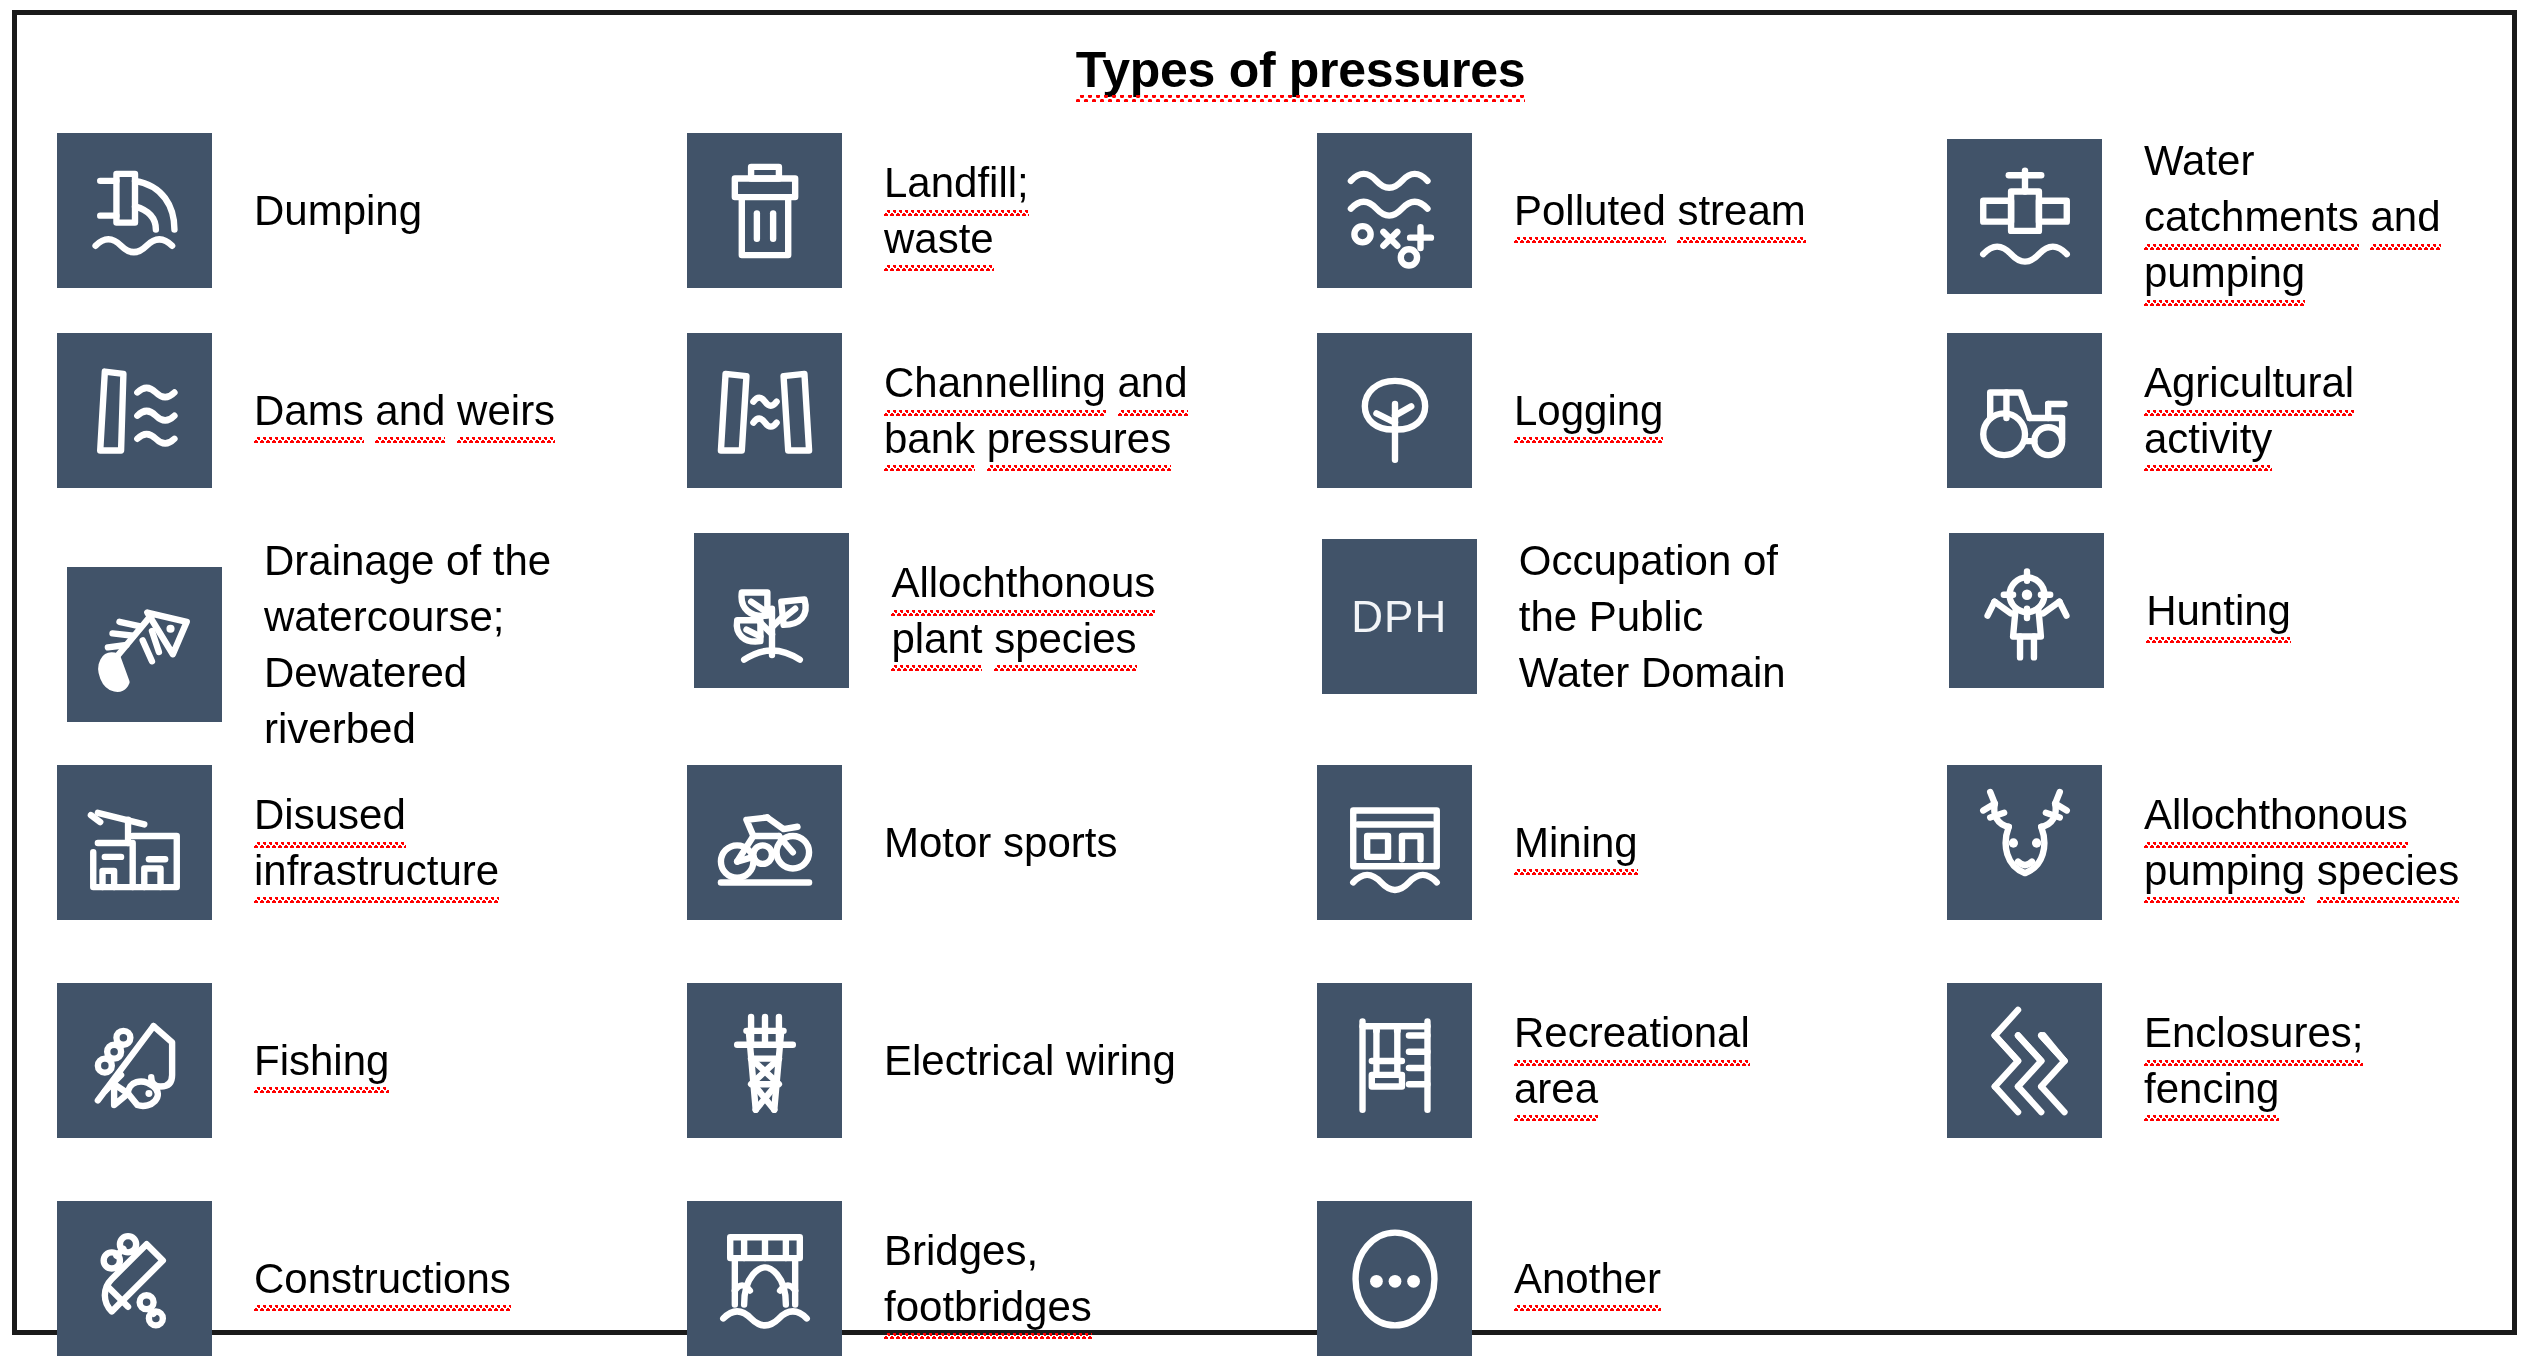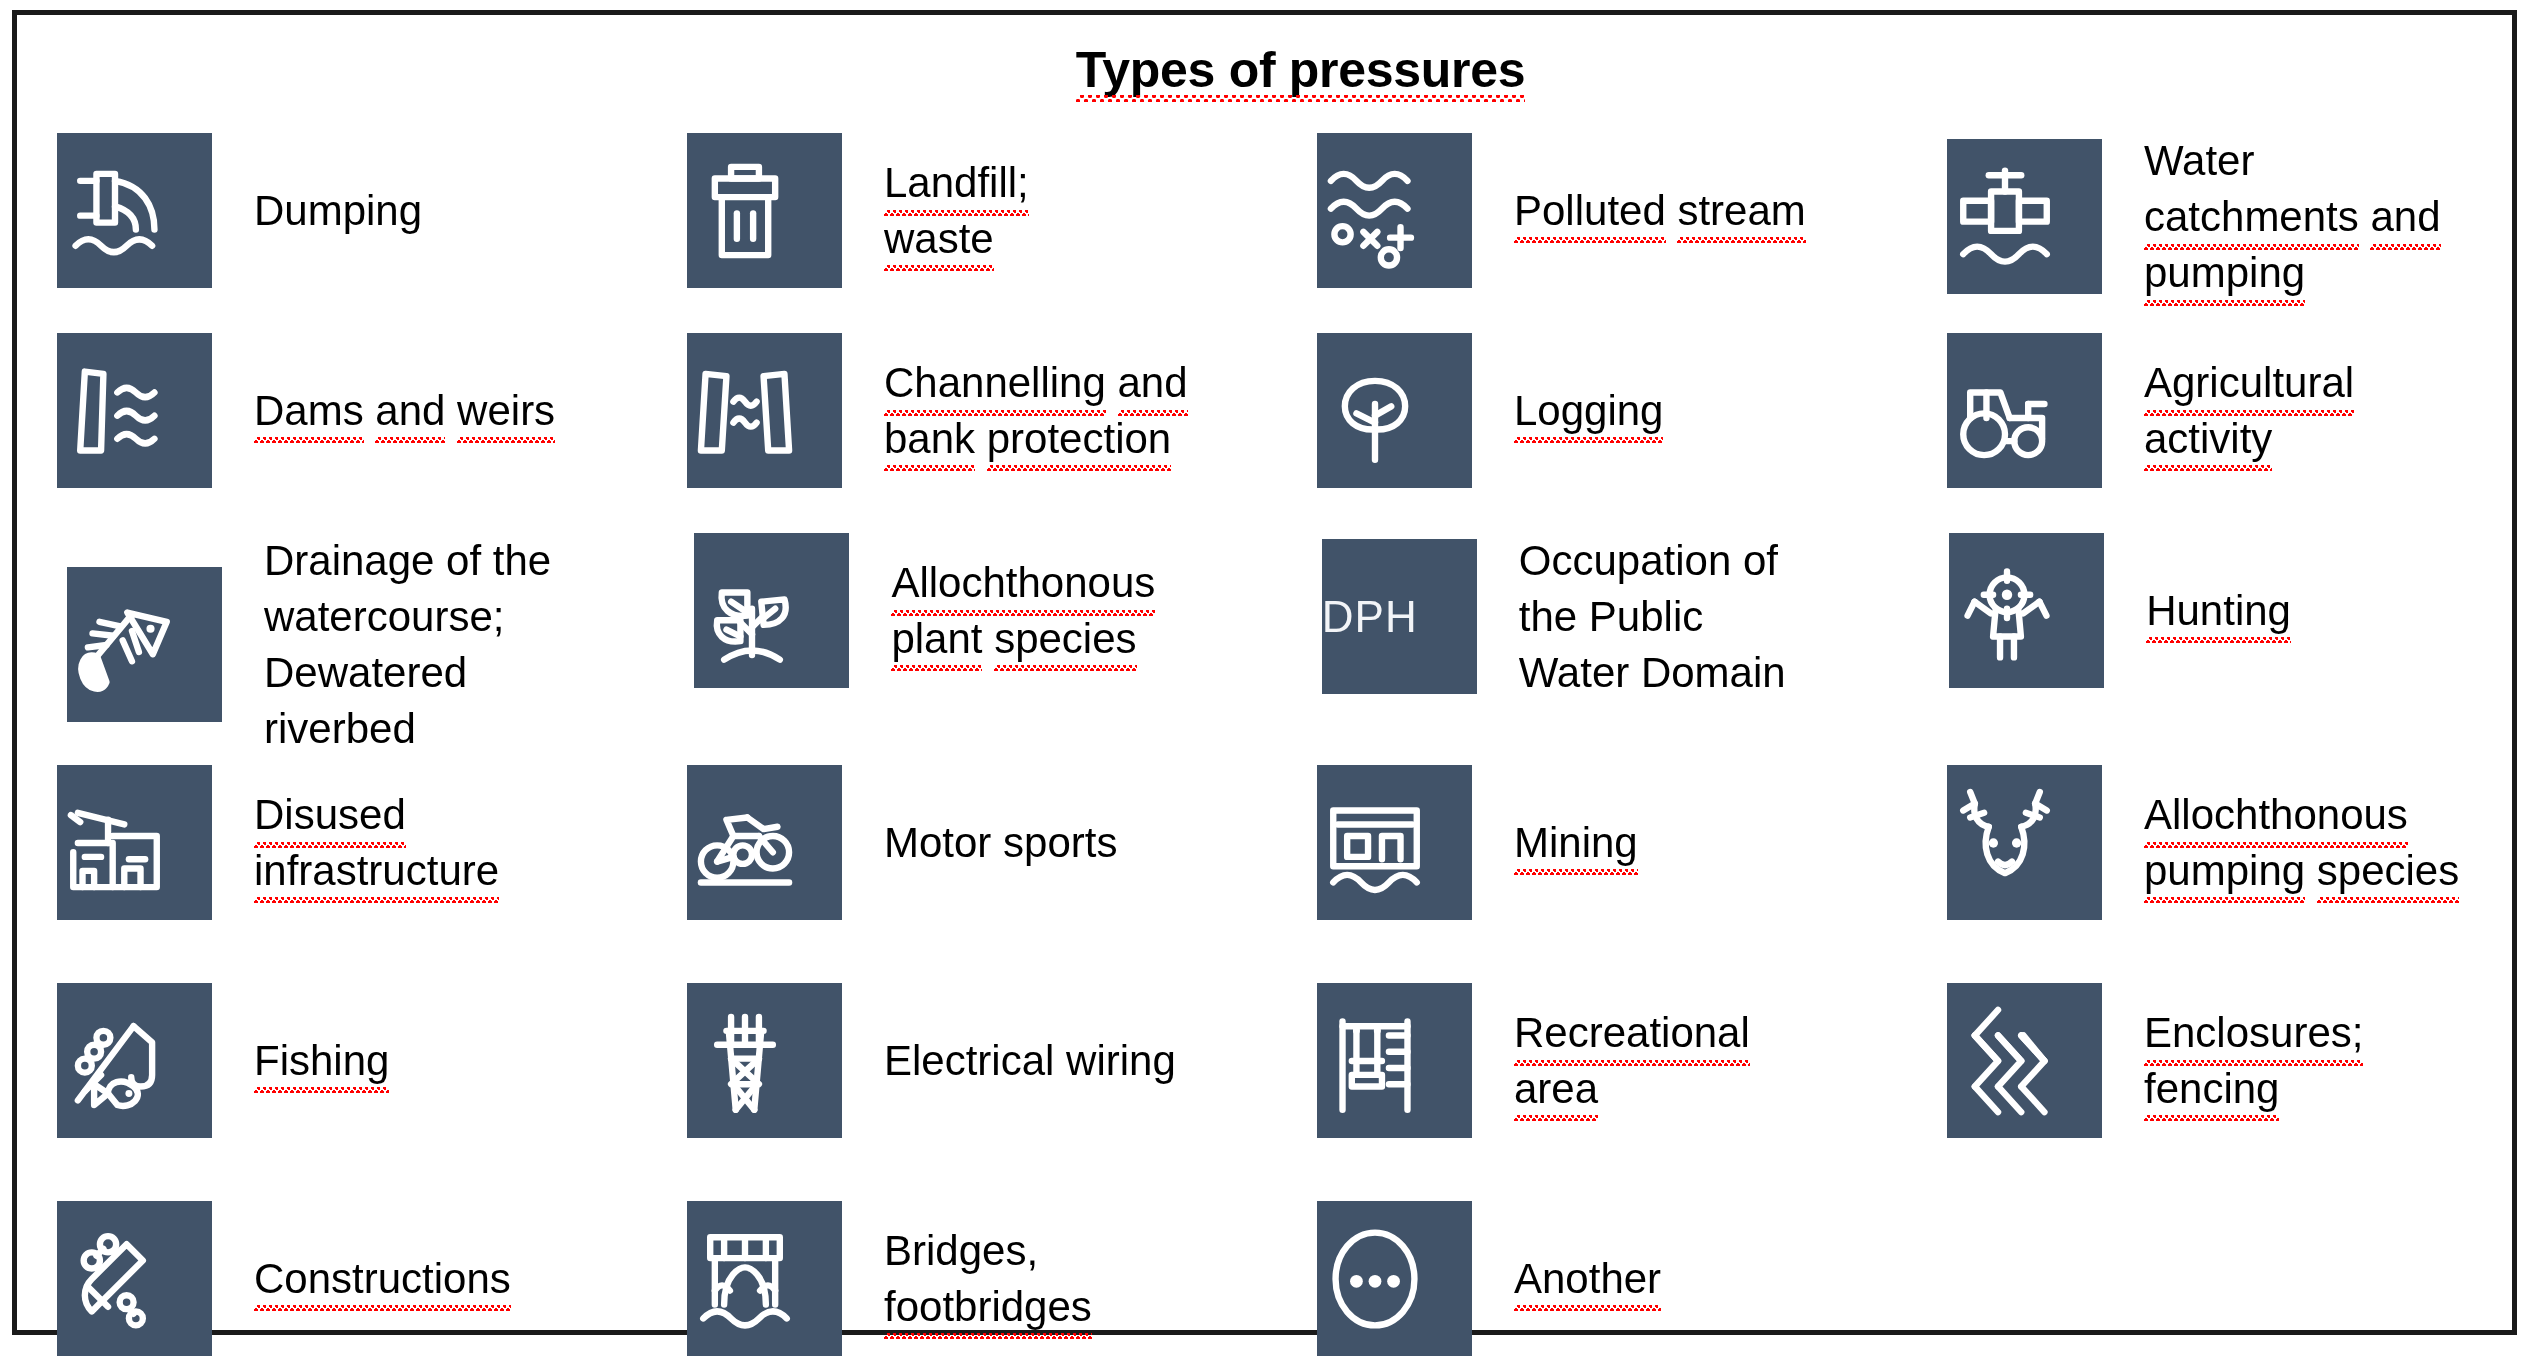--- a/index.html
+++ b/index.html
@@ -73,21 +73,21 @@
   .c1{width:630px;}
   .c2{width:630px;}
   .c3{width:530px;}
 
   .tile{
     width:155px;height:155px;
     min-width:155px;
     background:#415369;
     display:flex;
     align-items:center;
-    justify-content:flex-start;
+    justify-content:center;
     margin-right:42px;
   }
   .tile svg{display:block;}
   .tile .dph{
     color:#f2f4f7;
     font-size:44px;
     font-weight:500;
     letter-spacing:1px;
     font-family:"Liberation Sans", sans-serif;
   }
@@ -199,21 +199,21 @@
           <div class="tile">
             <svg width="116" height="116" viewBox="0 0 100 100" fill="none" stroke="#ffffff" stroke-width="5.5" stroke-linecap="round" stroke-linejoin="round">
               <path d="M16 18 L34 20 L30 84 L12 84 Z"></path>
               <path d="M84 18 L66 20 L70 84 L88 84 Z"></path>
               <path d="M40 42 q5 -7 10 0 q5 7 10 0"></path>
               <path d="M40 60 q5 -7 10 0 q5 7 10 0"></path>
             </svg>
           </div>
           <div class="label">
             <div><span class="sq">Channelling</span> <span class="sq">and</span></div>
-            <div><span class="sq">bank</span> <span class="sq">protection</span></div>
+            <div><span class="sq">bank</span> <span class="sq">pressures</span></div>
           </div>
         </div>
         <div class="cell c2">
           <div class="tile">
             <svg width="116" height="116" viewBox="0 0 100 100" fill="none" stroke="#ffffff" stroke-width="5.5" stroke-linecap="round" stroke-linejoin="round">
               <path d="M50 24 C34 24 24 34 24 46 C24 58 34 66 48 66 L52 66 C66 66 76 58 76 46 C76 34 66 24 50 24 Z"></path>
               <path d="M50 44 V92"></path>
               <path d="M50 60 L34 52"></path>
               <path d="M50 54 L64 46"></path>
             </svg>

